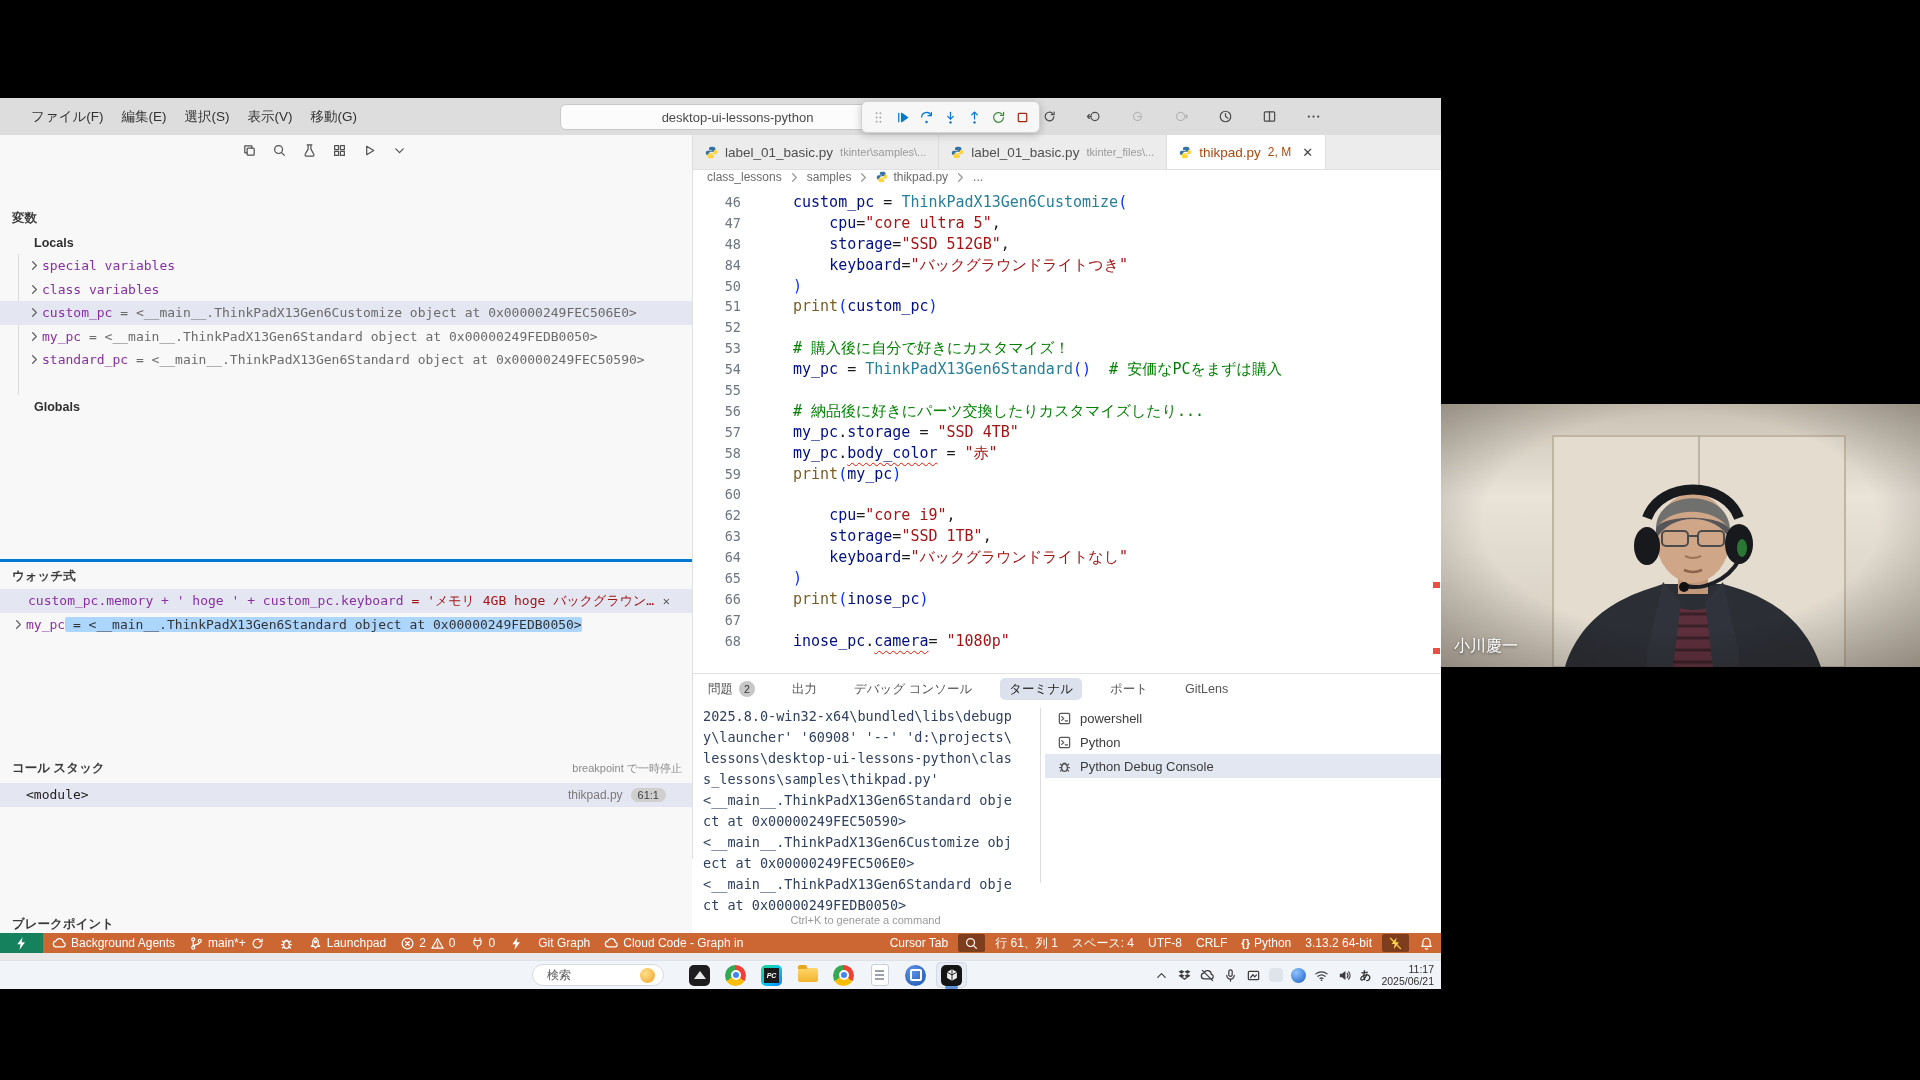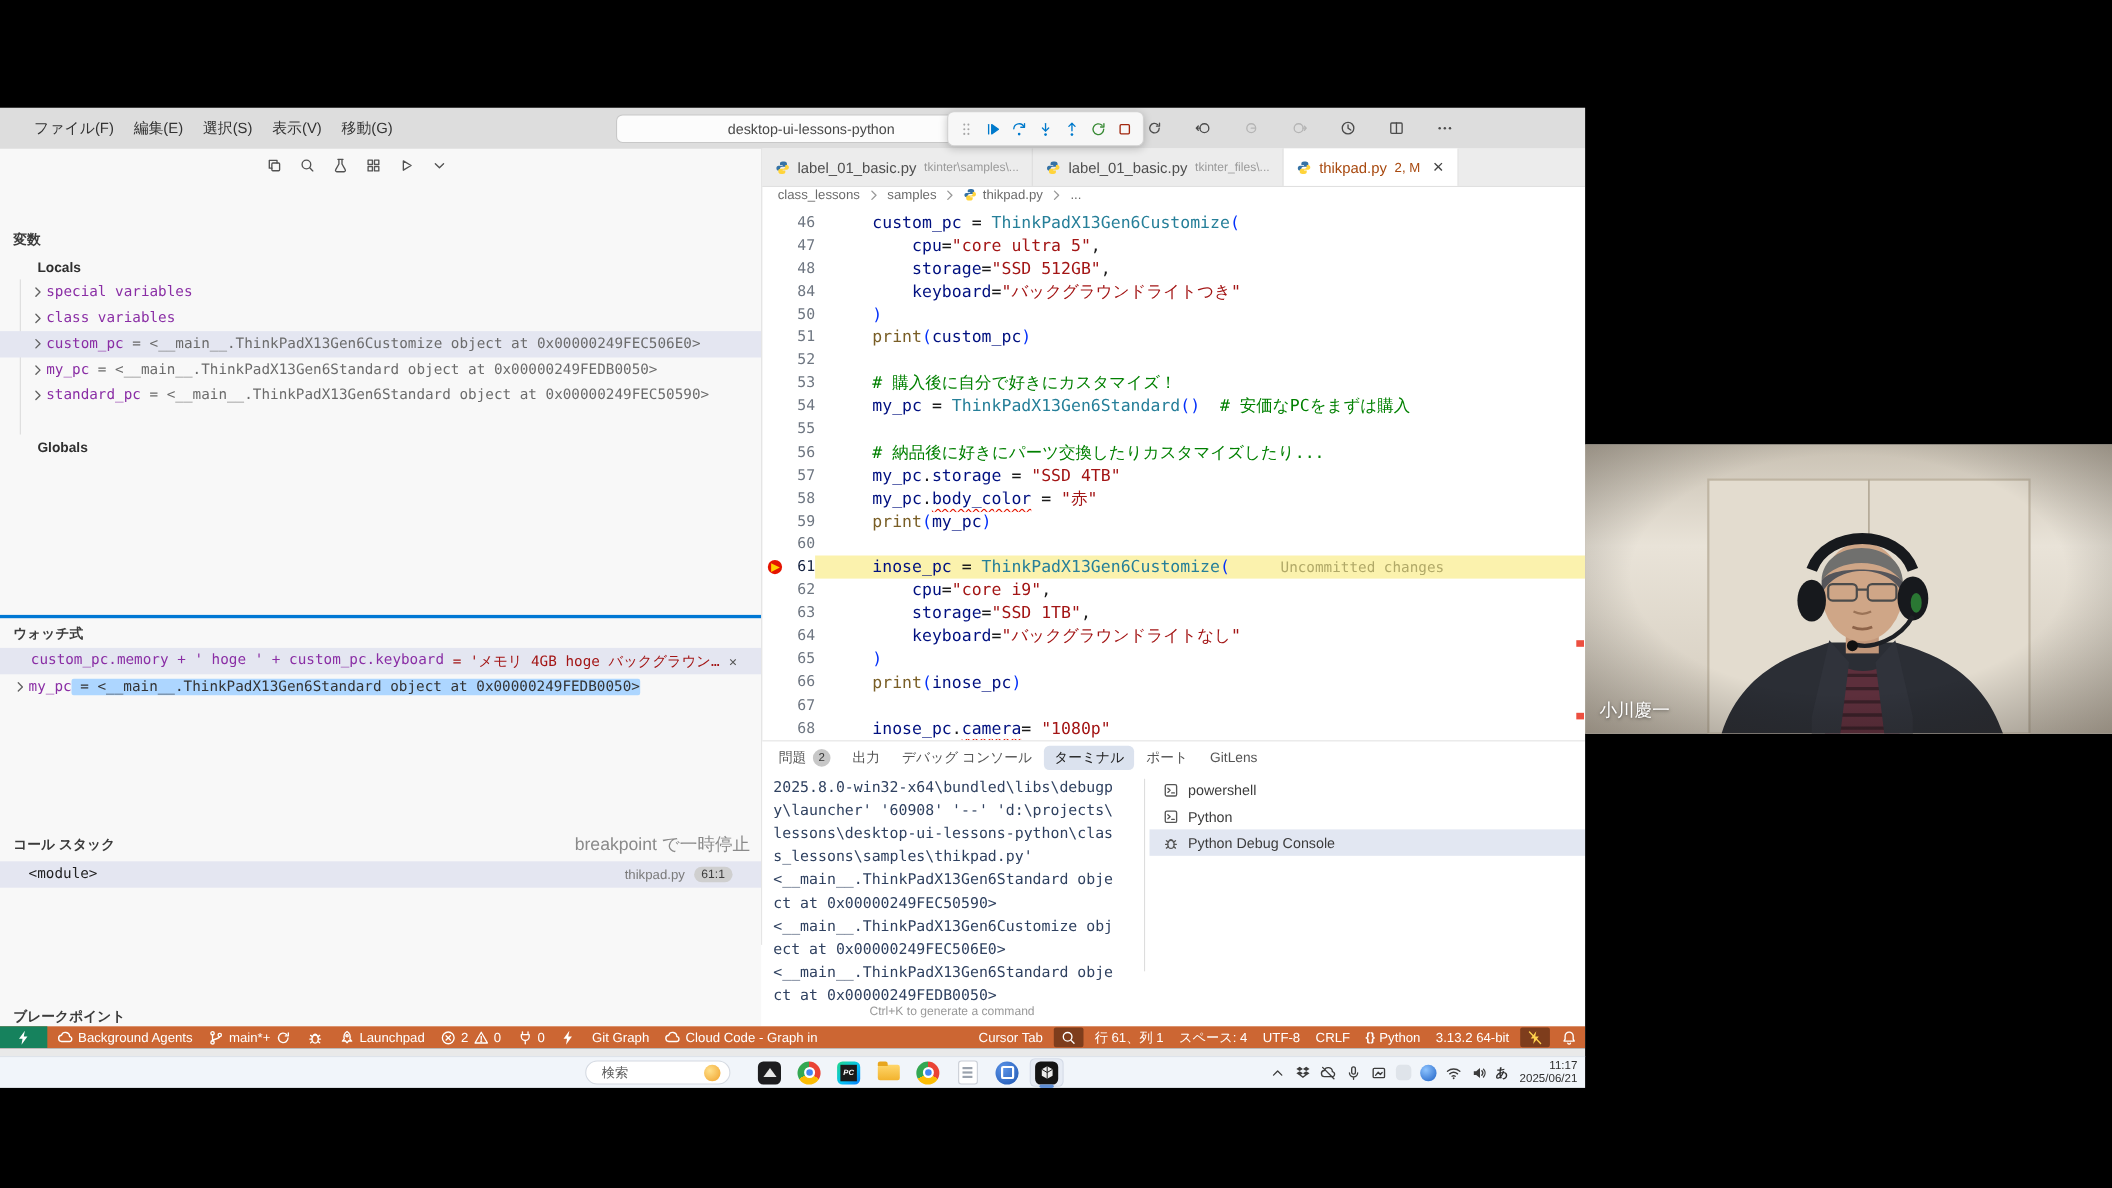--- a/index.html
+++ b/index.html
@@ -40,21 +40,21 @@
   .var-name{color:#8a2ea5}
   .var-eq{color:#6b6b6b;white-space:pre}
   .row-sel{background:#e4e6f1}
   .scope-label{font-weight:bold;color:#2f2f2f;font-size:12.5px;font-family:"Liberation Sans",sans-serif}
   #vars-guide{position:absolute;left:18px;top:119px;width:1px;height:141px;background:#dcdcdc}
   #sash{position:absolute;left:0;top:424px;width:100%;height:3px;background:#0078d4;z-index:4}
   #sash-cursor{position:absolute;left:248px;top:414px;color:#2b2b2b;z-index:5}
   .watch-close{position:absolute;right:22px;color:#555;font-size:12px}
   .val-sel{background:#add6ff;border-radius:2px;color:#333}
   .watch-val{color:#a31515;white-space:pre}
-  .cs-note{position:absolute;right:10px;font-weight:normal;font-size:16px;color:#8a8a8a}
+  .cs-note{position:absolute;right:10px;font-weight:normal;font-size:11px;color:#8a8a8a}
   .frame-file{color:#7a7a7a;font-size:12px;margin-left:8px}
   .frame-badge{background:#cfcfcf;color:#3c3c3c;border-radius:8px;font-size:11px;padding:1px 7px;margin-left:8px}
 
   
   #editorcol{position:absolute;left:692px;top:37px;width:749px;height:724px;background:#fff;border-left:1px solid #dfdfdf;box-sizing:border-box}
   #tabbar{position:absolute;left:0;top:0;width:100%;height:35px;background:#ececec;display:flex;border-bottom:1px solid #e0e0e0;box-sizing:border-box}
   .tab{display:flex;align-items:center;gap:7px;padding:0 12px;border-right:1px solid #ddd;background:#ececec;font-size:13.5px;color:#4f4f4f;white-space:nowrap}
   .tab .desc{font-size:11px;color:#9a9a9a}
   .tab.active{background:#fff;}
   .tab.active .fname{color:#a8490f}
@@ -73,21 +73,21 @@
   .tk-m{color:#008000}.tk-p{color:#1a1a1a}.tk-b{color:#0431fa}
   .tk-w{color:#001080;text-decoration:underline wavy #e51400;text-decoration-thickness:1.2px;text-underline-offset:4px}
   .tk-g{color:#b1a968;font-size:13px;margin-left:46px}
   .bp{position:absolute;left:5px;top:4px;width:13px;height:13px}
   .bp i{position:absolute;left:0;top:0;width:13px;height:13px;border-radius:50%;background:#e51400}
   .bp b{position:absolute;left:3px;top:2.5px;width:0;height:0;border-left:8px solid #ffcc00;border-top:4px solid transparent;border-bottom:4px solid transparent}
   .ruler-mark{position:absolute;right:1px;width:7px;height:6px;background:rgba(229,20,0,.75)}
 
   
   #panel{position:absolute;left:0;top:538px;width:100%;height:260px;background:#fff;border-top:1px solid #e3e3e3;box-sizing:border-box}
-  #panel-tabs{position:absolute;left:6px;top:4px;display:flex;align-items:center;gap:2px}
+  #panel-tabs{position:absolute;left:6px;top:4px;display:flex;align-items:center;gap:19px}
   .ptab{display:flex;align-items:center;gap:6px;height:22px;padding:0 9px;border-radius:5px;font-size:12.5px;color:#555}
   .ptab.active{background:#dbe2ee;color:#222}
   .pbadge{background:#c7c7c7;color:#333;border-radius:50%;width:16px;height:16px;display:inline-flex;align-items:center;justify-content:center;font-size:10.5px}
   #panel-actions{position:absolute;right:12px;top:6px;display:flex;gap:13px;color:#555}
   #term-out{position:absolute;left:10px;top:32px;width:330px;font-family:"DejaVu Sans Mono","Liberation Mono",monospace;font-size:13.5px;line-height:21px;color:#2f4160;white-space:pre}
   #term-div{position:absolute;left:347px;top:34px;width:1px;height:175px;background:#ddd}
   #term-list{position:absolute;left:352px;top:32px;right:0}
   .trow{height:24px;display:flex;align-items:center;gap:8px;padding-left:12px;font-size:13px;color:#3c3c3c}
   .trow .ic{color:#555}
   .trow.active{background:#e2e7f2}
@@ -567,25 +567,20 @@
   </div>
   <div class="code-row ">
     <span class="gut"></span>
     <span class="lnum">59</span>
     <span class="ltext"><span class="tk-f">print</span><span class="tk-b">(</span><span class="tk-v">my_pc</span><span class="tk-b">)</span></span>
   </div>
   <div class="code-row ">
     <span class="gut"></span>
     <span class="lnum">60</span>
     <span class="ltext"></span>
-  </div>
-  <div class="code-row current">
-    <span class="gut"><span class="bp"><i></i><b></b></span></span>
-    <span class="lnum">61</span>
-    <span class="ltext"><span class="tk-v">inose_pc</span><span class="tk-p"> = </span><span class="tk-c">ThinkPadX13Gen6Customize</span><span class="tk-b">(</span><span class="tk-g">Uncommitted changes</span></span>
   </div>
   <div class="code-row ">
     <span class="gut"></span>
     <span class="lnum">62</span>
     <span class="ltext"><span class="tk-p">    </span><span class="tk-v">cpu</span><span class="tk-p">=</span><span class="tk-s">"core i9"</span><span class="tk-p">,</span></span>
   </div>
   <div class="code-row ">
     <span class="gut"></span>
     <span class="lnum">63</span>
     <span class="ltext"><span class="tk-p">    </span><span class="tk-v">storage</span><span class="tk-p">=</span><span class="tk-s">"SSD 1TB"</span><span class="tk-p">,</span></span>

